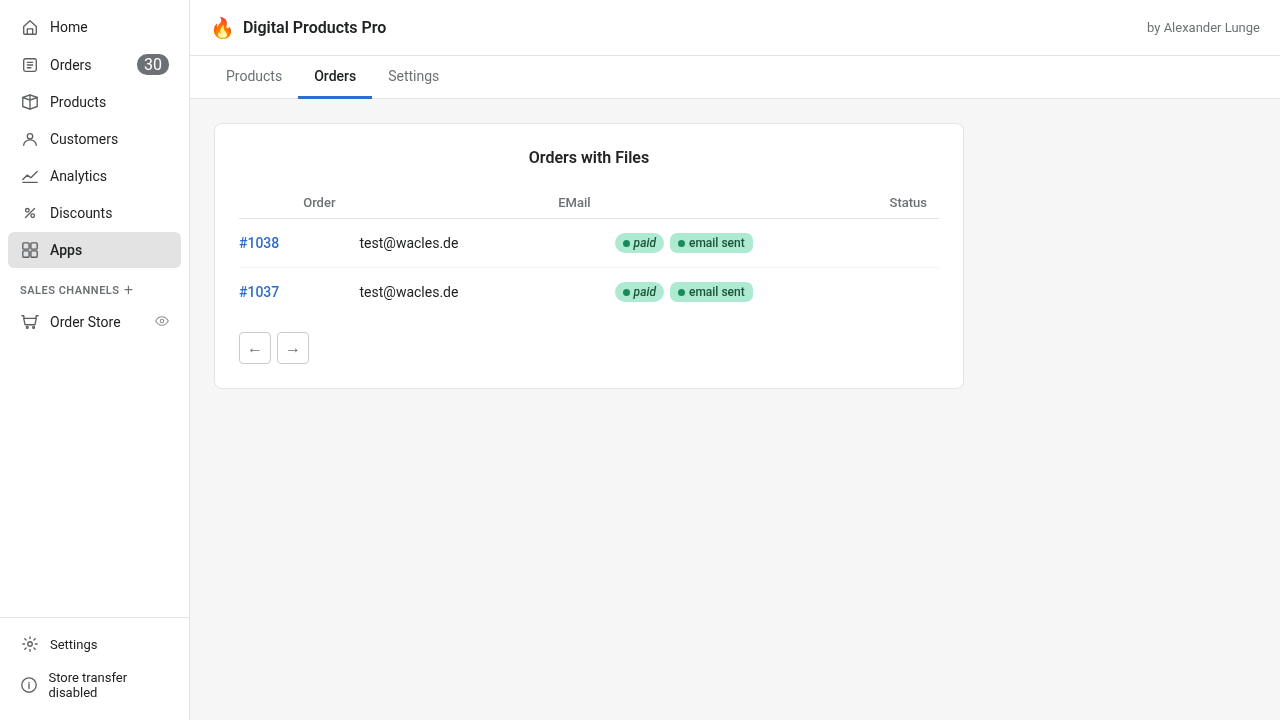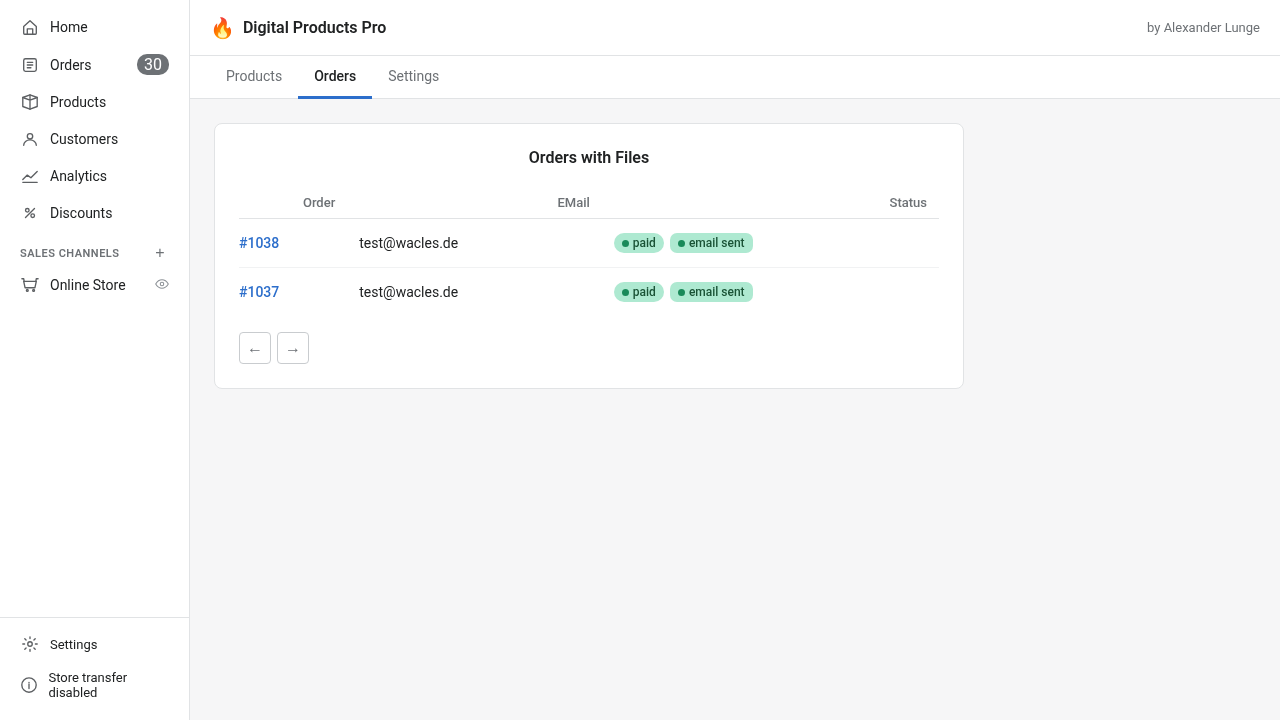--- a/index.html
+++ b/index.html
@@ -47,21 +47,20 @@
       font-size: 16px;
     }
     .section-label {
       font-size: 11px;
       font-weight: 600;
       color: #6d7175;
       padding: 12px 20px 4px;
       letter-spacing: 0.5px;
       display: flex;
       align-items: center;
-      justify-content: space-between;
     }
     .section-label .add-btn {
       width: 18px;
       height: 18px;
       border-radius: 50%;
       border: none;
       background: none;
       cursor: pointer;
       display: flex;
       align-items: center;
@@ -197,20 +196,21 @@
       align-items: center;
       gap: 4px;
       padding: 3px 8px;
       border-radius: 12px;
       font-size: 12px;
       font-weight: 500;
     }
     .badge-paid {
       background: #aee9d1;
       color: #1a5336;
+      font-style: italic;
     }
     .badge-email {
       background: #aee9d1;
       color: #1a5336;
       border-radius: 7px;
     }
     .badge-dot {
       width: 7px;
       height: 7px;
       border-radius: 50%;
@@ -303,36 +303,47 @@
       <span class="nav-icon">
         <svg viewBox="0 0 20 20">
             <circle cx="7" cy="7" r="2"></circle>
             <circle cx="13" cy="13" r="2"></circle>
             <path d="M5 15L15 5"></path>
           </svg>
       </span>
       <span>Discounts</span>
     </div>
 
+    <div class="nav-item active">
+      <span class="nav-icon">
+        <svg viewBox="0 0 20 20">
+            <rect x="2" y="2" width="7" height="7" rx="1"></rect>
+            <rect x="11" y="2" width="7" height="7" rx="1"></rect>
+            <rect x="2" y="11" width="7" height="7" rx="1"></rect>
+            <rect x="11" y="11" width="7" height="7" rx="1"></rect>
+          </svg>
+      </span>
+      <span>Apps</span>
+    </div>
 
     <div class="section-label">
       <span>SALES CHANNELS</span>
       <button class="add-btn">+</button>
     </div>
 
     <div class="nav-item">
       <span class="nav-icon">
         <svg viewBox="0 0 20 20">
             <path d="M3 6h14l-1.5 7H4.5L3 6z"></path>
             <path d="M1 3h2l.5 3M19 3h-2l-.5 3"></path>
             <circle cx="7" cy="16" r="1"></circle>
             <circle cx="14" cy="16" r="1"></circle>
           </svg>
       </span>
-      <span>Online Store</span>
+      <span>Order Store</span>
       <span style="margin-left:auto; color:#8c9196; font-size:13px;">
         <svg viewBox="0 0 20 20" style="width:14px;height:14px;">
             <path d="M1 10s3.5-6 9-6 9 6 9 6-3.5 6-9 6-9-6-9-6z"></path>
             <circle cx="10" cy="10" r="2.5"></circle>
           </svg>
       </span>
     </div>
   </div>
 
   <div class="sidebar-bottom">

